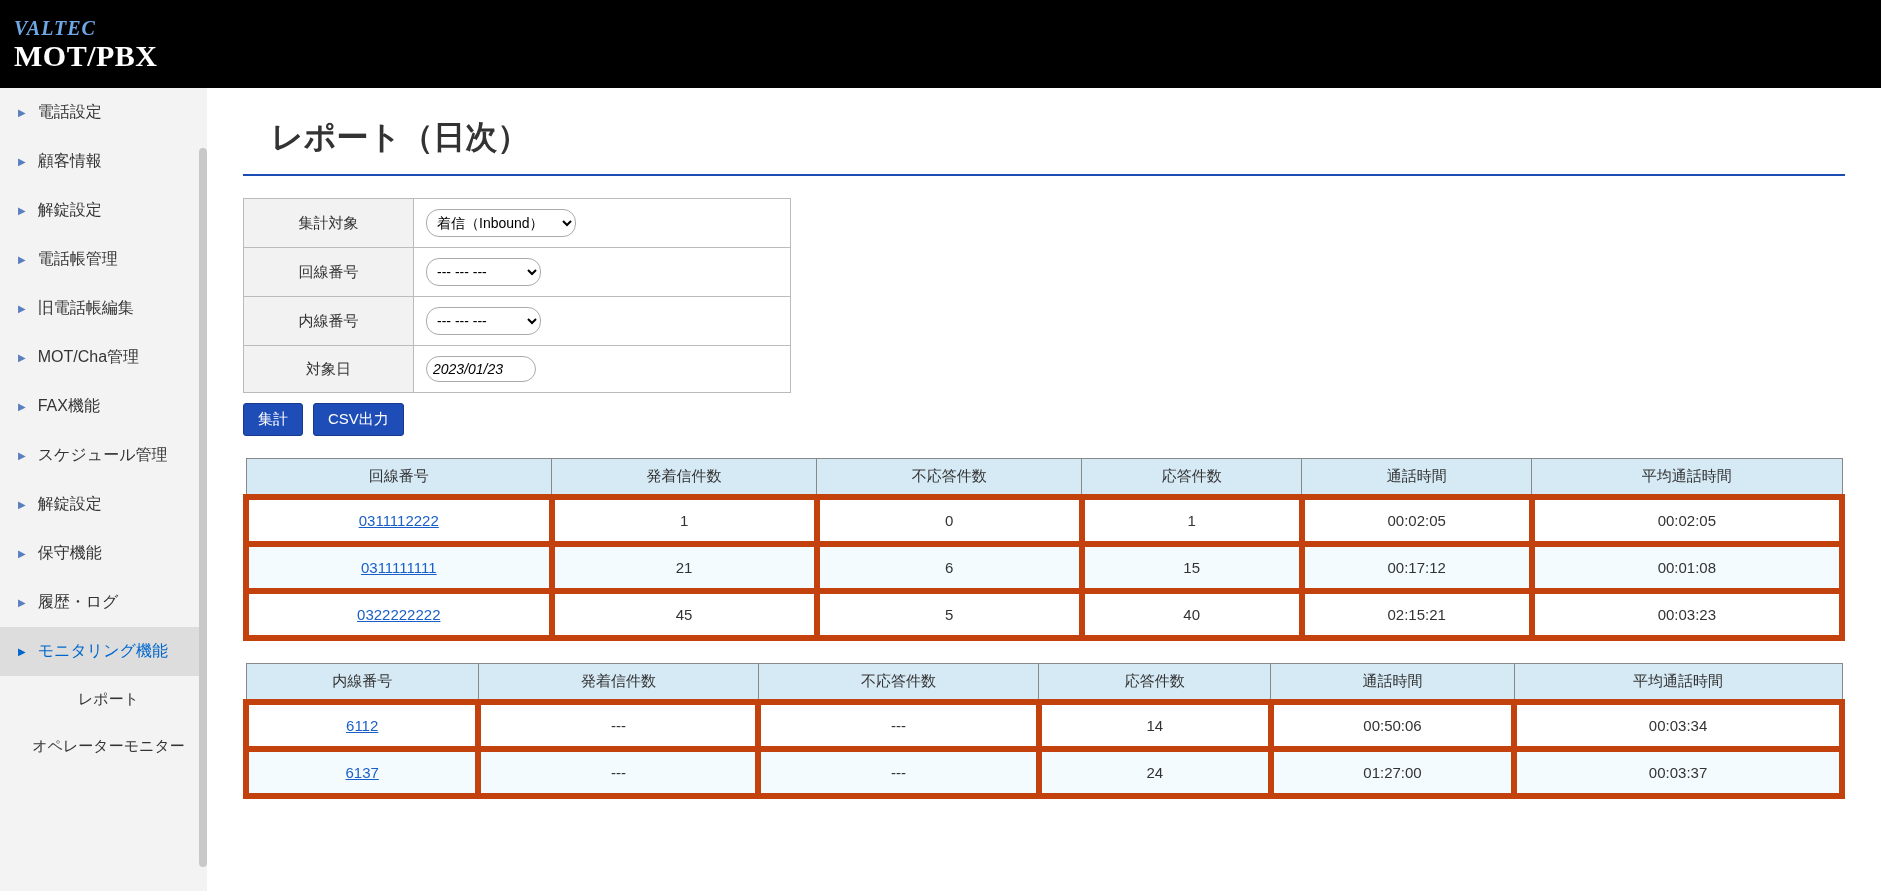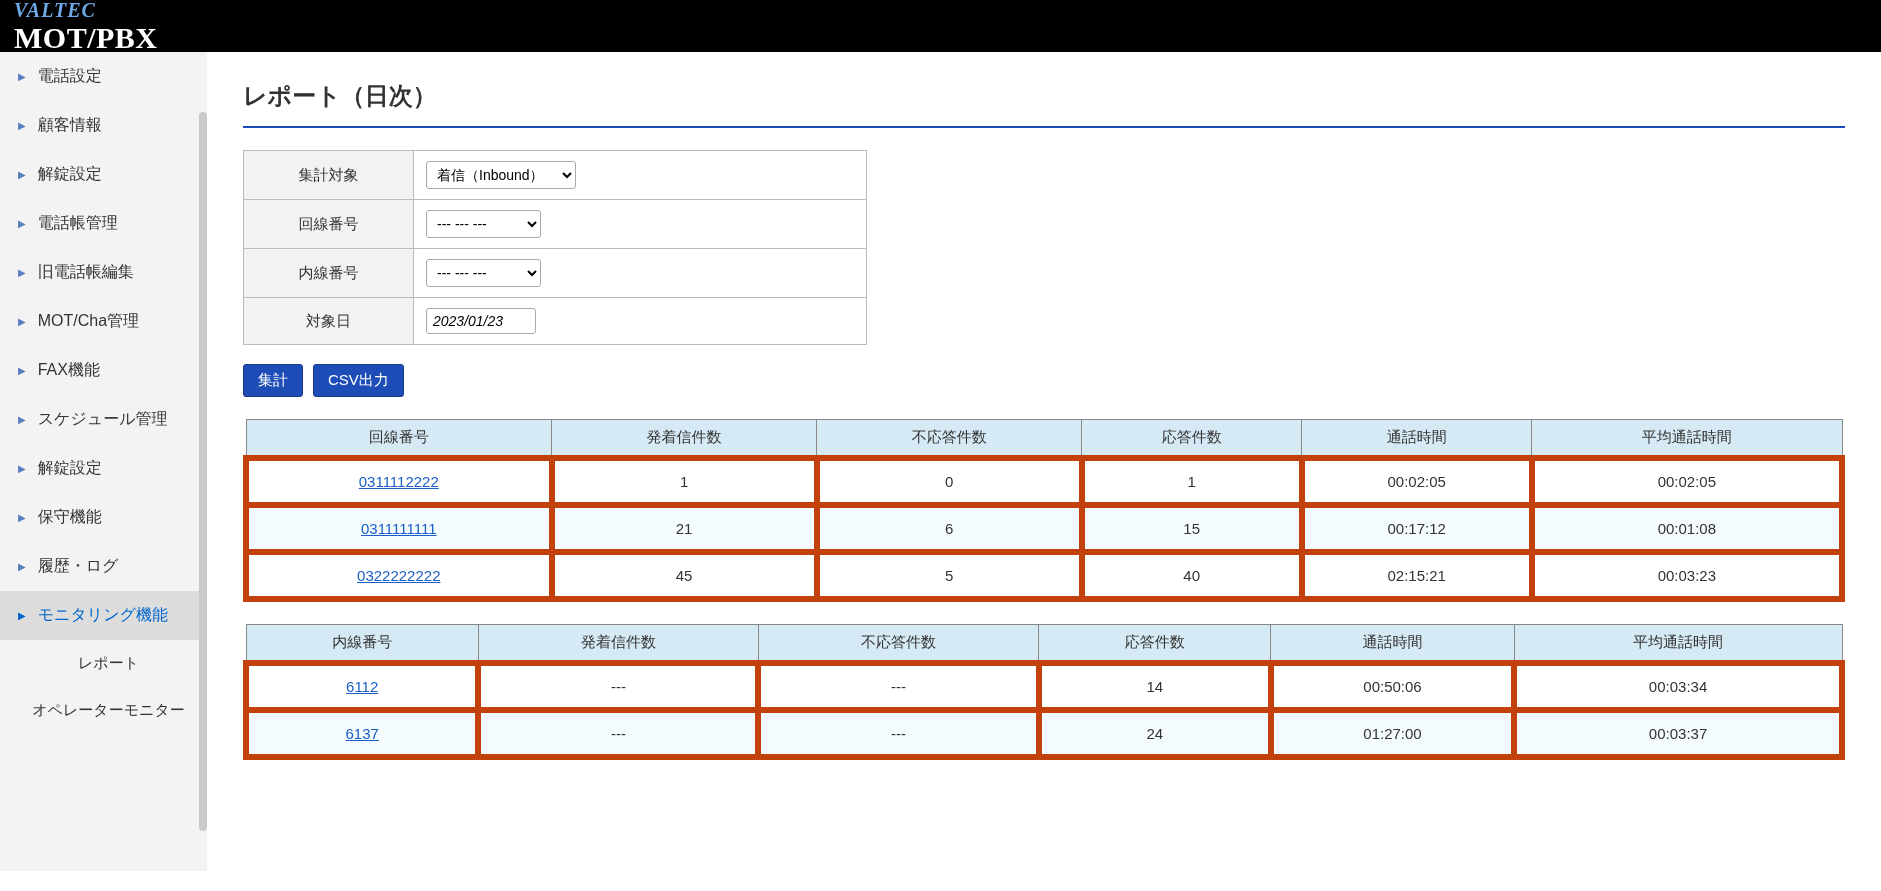--- a/index.html
+++ b/index.html
@@ -1,42 +1,42 @@
 <!DOCTYPE html>
 <html><head>
 <meta charset="utf-8">
 <style>
 * { box-sizing: border-box; margin: 0; padding: 0; }
 body { font-family: "Meiryo", "Hiragino Kaku Gothic Pro", sans-serif; font-size: 14px; color: #333; background: #fff; }
-.header { background: #000; color: #fff; padding: 6px 14px; height: 52px; display: flex; align-items: center; }
+.header { background: #000; color: #fff; padding: 6px 14px; height: 88px; display: flex; align-items: center; }
 .logo-block { line-height: 1.1; }
 .logo-valtec { font-style: italic; font-weight: bold; font-size: 20px; color: #6fa8e6; font-family: Georgia, serif; letter-spacing: 1px; }
 .logo-product { font-weight: bold; font-size: 30px; font-family: Georgia, "Times New Roman", serif; letter-spacing: 0.5px; text-align: center; }
 
 .layout { display: flex; height: calc(100vh - 72px); }
 
 .sidebar { width: 207px; background: #f3f3f3; overflow-y: auto; position: relative; flex-shrink: 0; }
 .sidebar-inner { padding: 0; }
 .sidebar-scrollhint { position: absolute; right: 0; top: 60px; bottom: 40px; width: 8px; background: #c9c9c9; border-radius: 4px; }
 
 .nav-item { display: flex; align-items: center; padding: 14px 12px 14px 18px; cursor: pointer; font-size: 16px; color: #333; }
 .nav-item.active { background: #dddddd; color: #0066cc; }
 .nav-caret { color: #5a7fc0; font-size: 10px; margin-right: 12px; }
 .active .nav-caret { color: #0066cc; }
 .nav-sub { padding: 14px 12px 14px 22px; cursor: pointer; font-size: 15px; color: #333; text-align: center; }
 
 .main { flex: 1; padding: 28px 36px 0 36px; overflow-y: auto; }
-.page-title { font-size: 24px; font-weight: bold; margin-bottom: 14px; }
+.page-title { font-size: 32px; font-weight: bold; margin-bottom: 14px; margin-left: 28px; }
 .title-rule { border: none; border-top: 2px solid #1a4db3; margin-bottom: 22px; }
 
-.filter-table { border-collapse: collapse; width: 624px; margin-bottom: 19px; }
+.filter-table { border-collapse: collapse; width: 548px; margin-bottom: 10px; }
 .filter-table td { border: 1px solid #bbb; padding: 10px 12px; }
 .filter-label { background: #f2f2f2; text-align: center; width: 170px; font-size: 15px; }
 .filter-value { background: #fff; }
-.filter-value select, .filter-value input { font-size: 14px; padding: 4px 6px; border: 1px solid #aaa; border-radius: 3px; background: #fff; }
+.filter-value select, .filter-value input { font-size: 14px; padding: 4px 6px; border: 1px solid #aaa; border-radius: 13px; background: #fff; }
 
 .btn-row { margin-bottom: 22px; }
 .btn { display: inline-block; background: #1e4db8; color: #fff; border: 1px solid #173a8c; padding: 6px 14px; font-size: 15px; border-radius: 3px; cursor: pointer; margin-right: 6px; }
 
 .data-table { border-collapse: collapse; width: 100%; margin-bottom: 22px; }
 .data-table th { background: #d6eaf5; border: 1px solid #888; padding: 8px 6px; font-weight: normal; font-size: 15px; text-align: center; }
 .data-table td { border: 6px solid #c2410c; padding: 12px 6px; text-align: center; font-size: 15px; }
 .data-table tbody tr:nth-child(even) { background: #f4fbfe; }
 .data-table a { color: #1a5fc7; text-decoration: underline; }
 </style>

